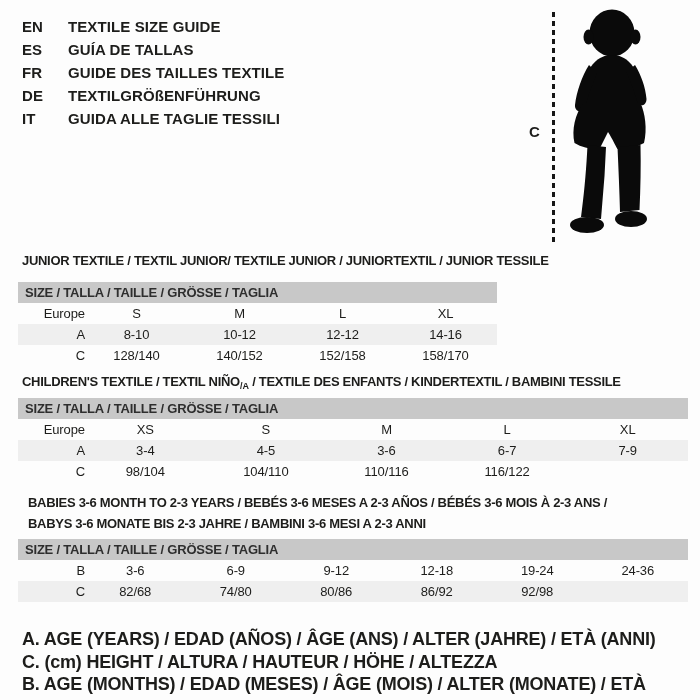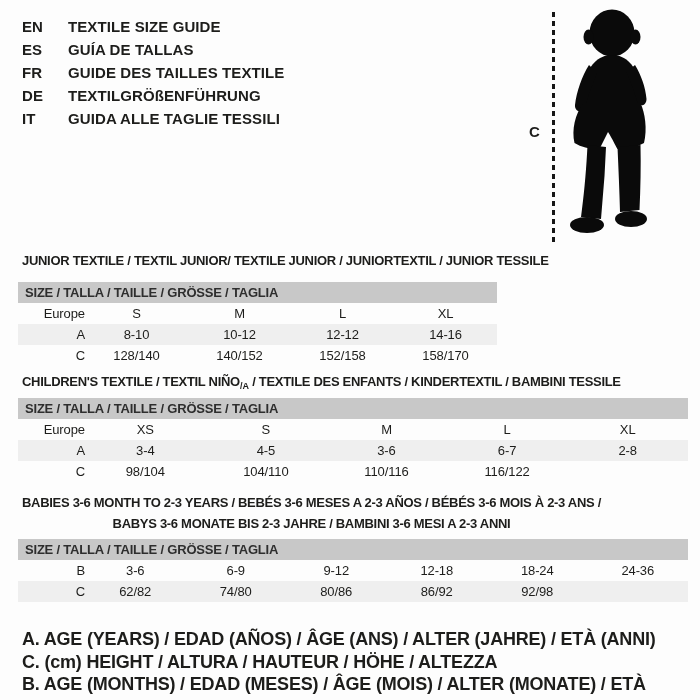--- a/index.html
+++ b/index.html
@@ -123,49 +123,49 @@
         <span class="cell">M</span>
         <span class="cell">L</span>
         <span class="cell">XL</span>
       </div>
       <div class="tbl-row shaded" style="grid-template-columns: 67px repeat(5, 1fr);">
         <span class="row-label">A</span>
         <span class="cell">3-4</span>
         <span class="cell">4-5</span>
         <span class="cell">3-6</span>
         <span class="cell">6-7</span>
-        <span class="cell">2-8</span>
+        <span class="cell">7-9</span>
       </div>
       <div class="tbl-row" style="grid-template-columns: 67px repeat(5, 1fr);">
         <span class="row-label">C</span>
         <span class="cell">98/104</span>
         <span class="cell">104/110</span>
         <span class="cell">110/116</span>
         <span class="cell">116/122</span>
       </div>
     </div>
 
-  <div class="tbl-title" id="title-2" style="left:22px;top:492px;line-height:21px;text-align:center;">
+  <div class="tbl-title" id="title-2" style="left:28px;top:492px;line-height:21px;">
       <div>BABIES 3-6 MONTH TO 2-3 YEARS / BEBÉS 3-6 MESES A 2-3 AÑOS / BÉBÉS 3-6 MOIS À 2-3 ANS /</div>
       <div>BABYS 3-6 MONATE BIS 2-3 JAHRE / BAMBINI 3-6 MESI A 2-3 ANNI</div>
     </div>
   <div class="tbl" id="tbl-2" style="left:18px;top:539px;width:670px;">
       <div class="tbl-head">SIZE / TALLA / TAILLE / GRÖSSE / TAGLIA</div>
       <div class="tbl-row" style="grid-template-columns: 67px repeat(6, 1fr);">
         <span class="row-label">B</span>
         <span class="cell">3-6</span>
         <span class="cell">6-9</span>
         <span class="cell">9-12</span>
         <span class="cell">12-18</span>
-        <span class="cell">18-24</span>
+        <span class="cell">19-24</span>
         <span class="cell">24-36</span>
       </div>
       <div class="tbl-row shaded" style="grid-template-columns: 67px repeat(6, 1fr);">
         <span class="row-label">C</span>
-        <span class="cell">62/82</span>
+        <span class="cell">82/68</span>
         <span class="cell">74/80</span>
         <span class="cell">80/86</span>
         <span class="cell">86/92</span>
         <span class="cell">92/98</span>
       </div>
     </div>
 
   <div class="footnotes" id="footnotes">
       <div>A. AGE (YEARS) / EDAD (AÑOS) / ÂGE (ANS) / ALTER (JAHRE) / ETÀ (ANNI)</div>
       <div>C. (cm) HEIGHT / ALTURA / HAUTEUR / HÖHE / ALTEZZA</div>

